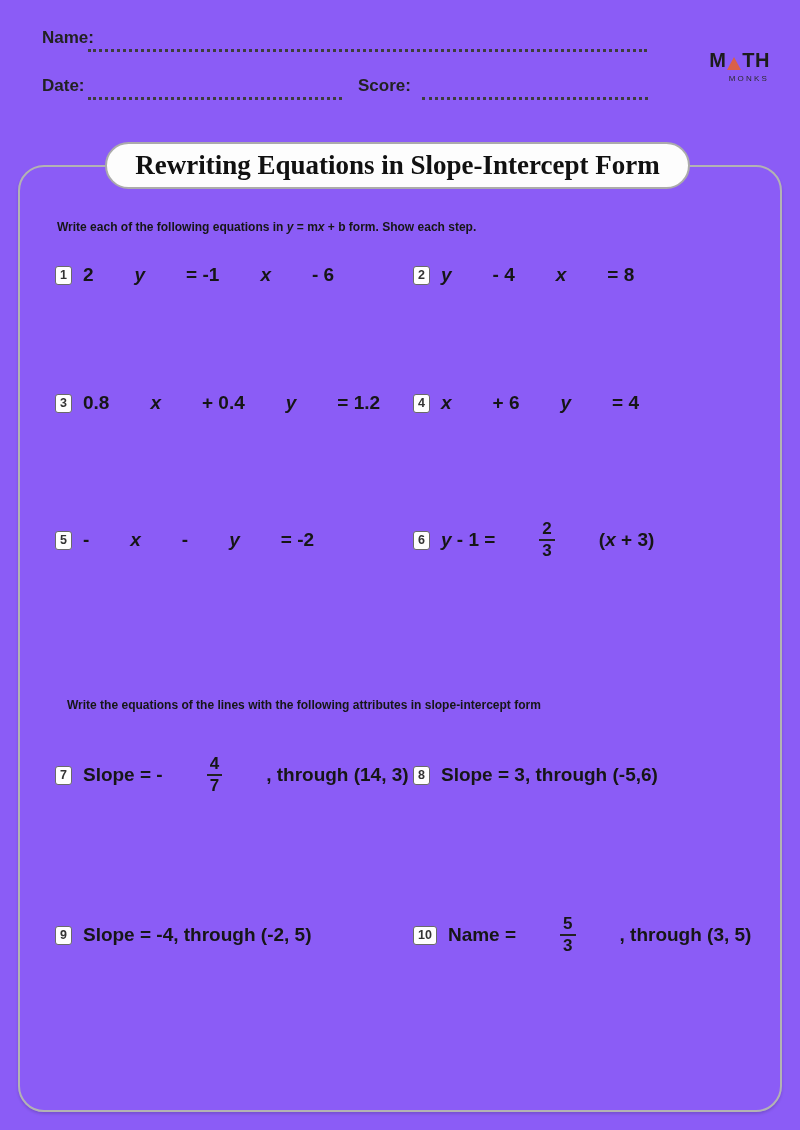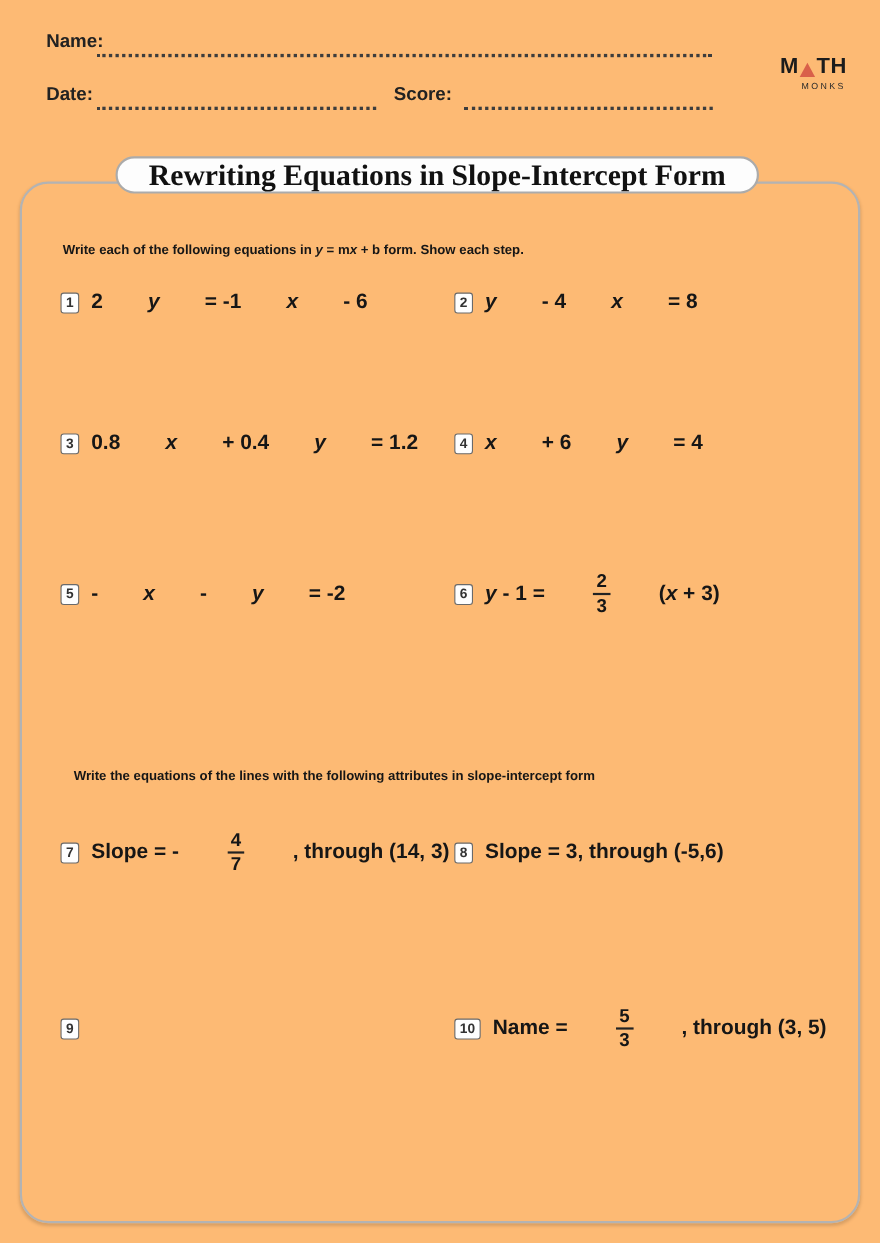--- a/index.html
+++ b/index.html
@@ -5,21 +5,21 @@
   html, body { margin: 0; padding: 0; }
   body {
     width: 800px; height: 1130px;
     background: #ffffff;
     font-family: "Liberation Sans", sans-serif;
     color: #1e1e1e;
   }
   .page {
     position: relative;
     width: 800px; height: 1130px;
-    background: #fdba74;
+    background: #8b5cf6;
     overflow: hidden;
   }
   
   .hdr-label {
     position: absolute;
     font-size: 17px;
     font-weight: 600;
     color: #222;
   }
   .dotline {
@@ -66,21 +66,21 @@
     width: 764px; height: 947px;
     box-sizing: border-box;
     border: 2px solid #b3b3b3;
     border-radius: 26px;
     box-shadow: 0 2px 3px rgba(0,0,0,0.15);
     background: transparent;
   }
   .title-pill {
     position: absolute;
     left: 105px; top: 142px;
-    width: 585px; height: 34px;
+    width: 585px; height: 47px;
     box-sizing: border-box;
     background: #fdfdfd;
     border: 2px solid #ababab;
     border-radius: 30px;
     display: flex;
     align-items: center;
     justify-content: center;
     font-family: "Liberation Serif", serif;
     font-weight: 700;
     font-size: 27px;
@@ -212,20 +212,21 @@
     </span>
   </div>
 
   <div class="prob" style="left:413px; top:740px; height:70px;">
     <span class="pnum">8</span>
     <span class="eqline">Slope = 3, through (-5,6)</span>
   </div>
 
   <div class="prob" style="left:55px; top:900px; height:70px;">
     <span class="pnum">9</span>
+    <span class="eqline">Slope = -4, through (-2, 5)</span>
   </div>
 
   <div class="prob" style="left:413px; top:900px; height:70px;">
     <span class="pnum">10</span>
     <span class="eqline">
       <span>Name = </span>
       <span class="frac">
         <span class="num">5</span>
         <span class="den">3</span>
       </span>

